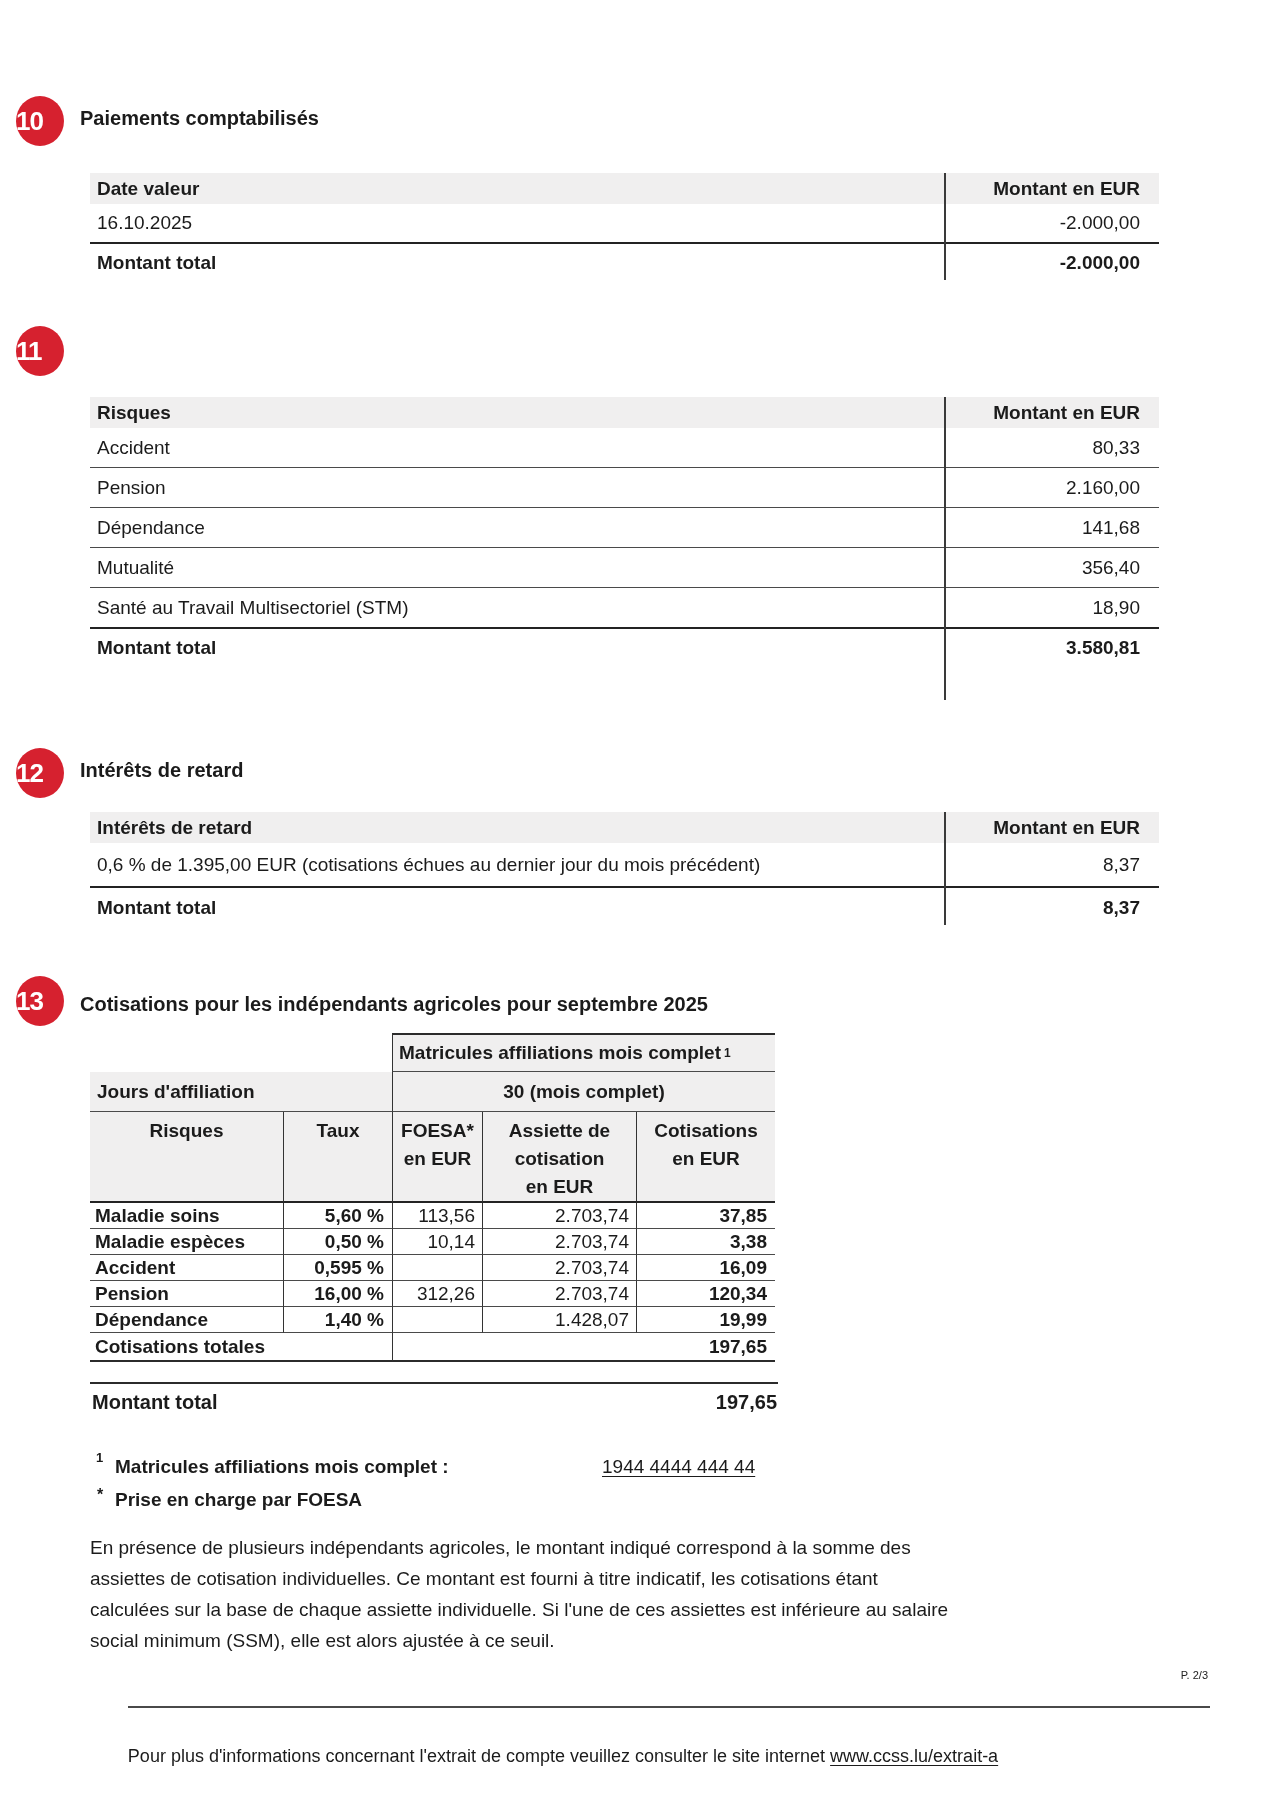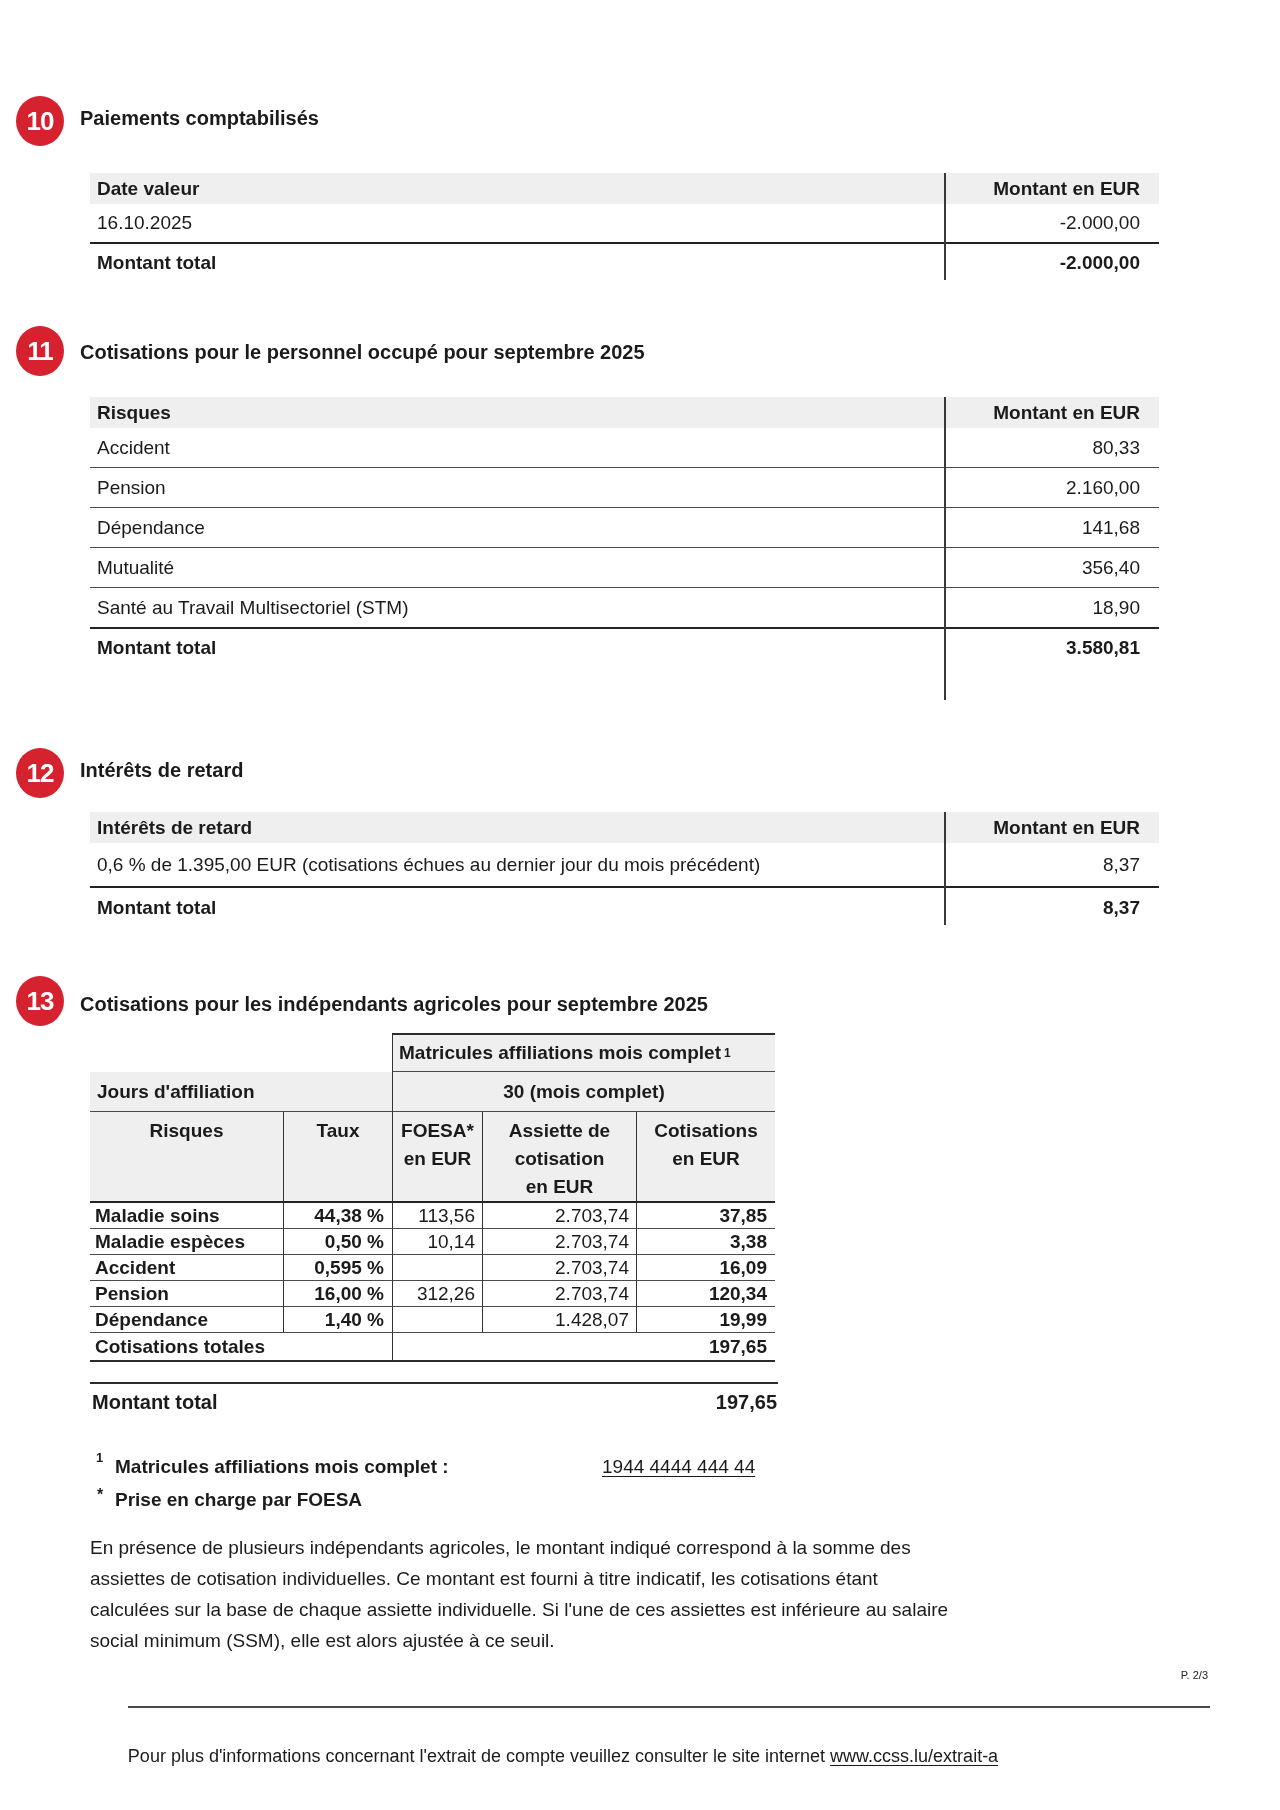--- a/index.html
+++ b/index.html
@@ -8,21 +8,21 @@
     font-family:"Liberation Sans",sans-serif;color:#1b1b1b;overflow:hidden;
     margin:0 auto;
   }
   .abs{position:absolute;}
   .bold{font-weight:bold;}
 
   .doc-title{left:80px;top:51px;font-size:20px;font-weight:bold;letter-spacing:.2px;}
 
   .sec-circle{
     width:48px;height:50px;border-radius:50%;background:#d6212f;color:#fff;
-    display:flex;align-items:center;justify-content:center;
+    display:flex;align-items:center;justify-content:flex-start;
     font-weight:bold;font-size:26px;letter-spacing:-1px;
   }
   .sec-heading{left:80px;font-size:20px;font-weight:bold;}
 
   
   .simple-table{position:absolute;left:90px;width:1069px;font-size:19px;}
   .st-head{display:flex;align-items:center;height:31px;background:#f0efef;font-weight:bold;}
   .st-row{display:flex;align-items:center;border-bottom:1.5px solid #4a4a4a;}
   .st-row.thick{border-bottom:2.5px solid #232323;}
   .st-total{display:flex;align-items:center;font-weight:bold;}
@@ -92,21 +92,20 @@
     <div class="st-total h38">
       <span class="c1">Montant total</span>
       <span class="c2">-2.000,00</span>
     </div>
     <div class="st-divider" style="height:107px;"></div>
   </div>
 
   <div class="abs sec-circle" style="left:16px;top:326px;">
     <span>11</span>
   </div>
-  <div class="abs sec-heading" style="top:341px;">Cotisations pour le personnel occupé pour septembre 2025</div>
 
   <div class="simple-table" style="top:397px;">
     <div class="st-head">
       <span class="c1">Risques</span>
       <span class="c2">Montant en EUR</span>
     </div>
     <div class="st-row h39">
       <span class="c1">Accident</span>
       <span class="c2">80,33</span>
     </div>
@@ -174,21 +173,21 @@
     <div class="ag gray bb2 bl hdr">Taux</div>
     <div class="ag gray bb2 bl hdr">FOESA*
 en EUR</div>
     <div class="ag gray bb2 bl hdr">Assiette de
 cotisation
 en EUR</div>
     <div class="ag gray bb2 bl hdr">Cotisations
 en EUR</div>
 
     <div class="ag bb bold pl5">Maladie soins</div>
-    <div class="ag bb bl bold right pr8">44,38 %</div>
+    <div class="ag bb bl bold right pr8">5,60 %</div>
     <div class="ag bb bl right pr7">113,56</div>
     <div class="ag bb bl right pr7">2.703,74</div>
     <div class="ag bb bl bold right pr8">37,85</div>
 
     <div class="ag bb bold pl5">Maladie espèces</div>
     <div class="ag bb bl bold right pr8">0,50 %</div>
     <div class="ag bb bl right pr7">10,14</div>
     <div class="ag bb bl right pr7">2.703,74</div>
     <div class="ag bb bl bold right pr8">3,38</div>
 

